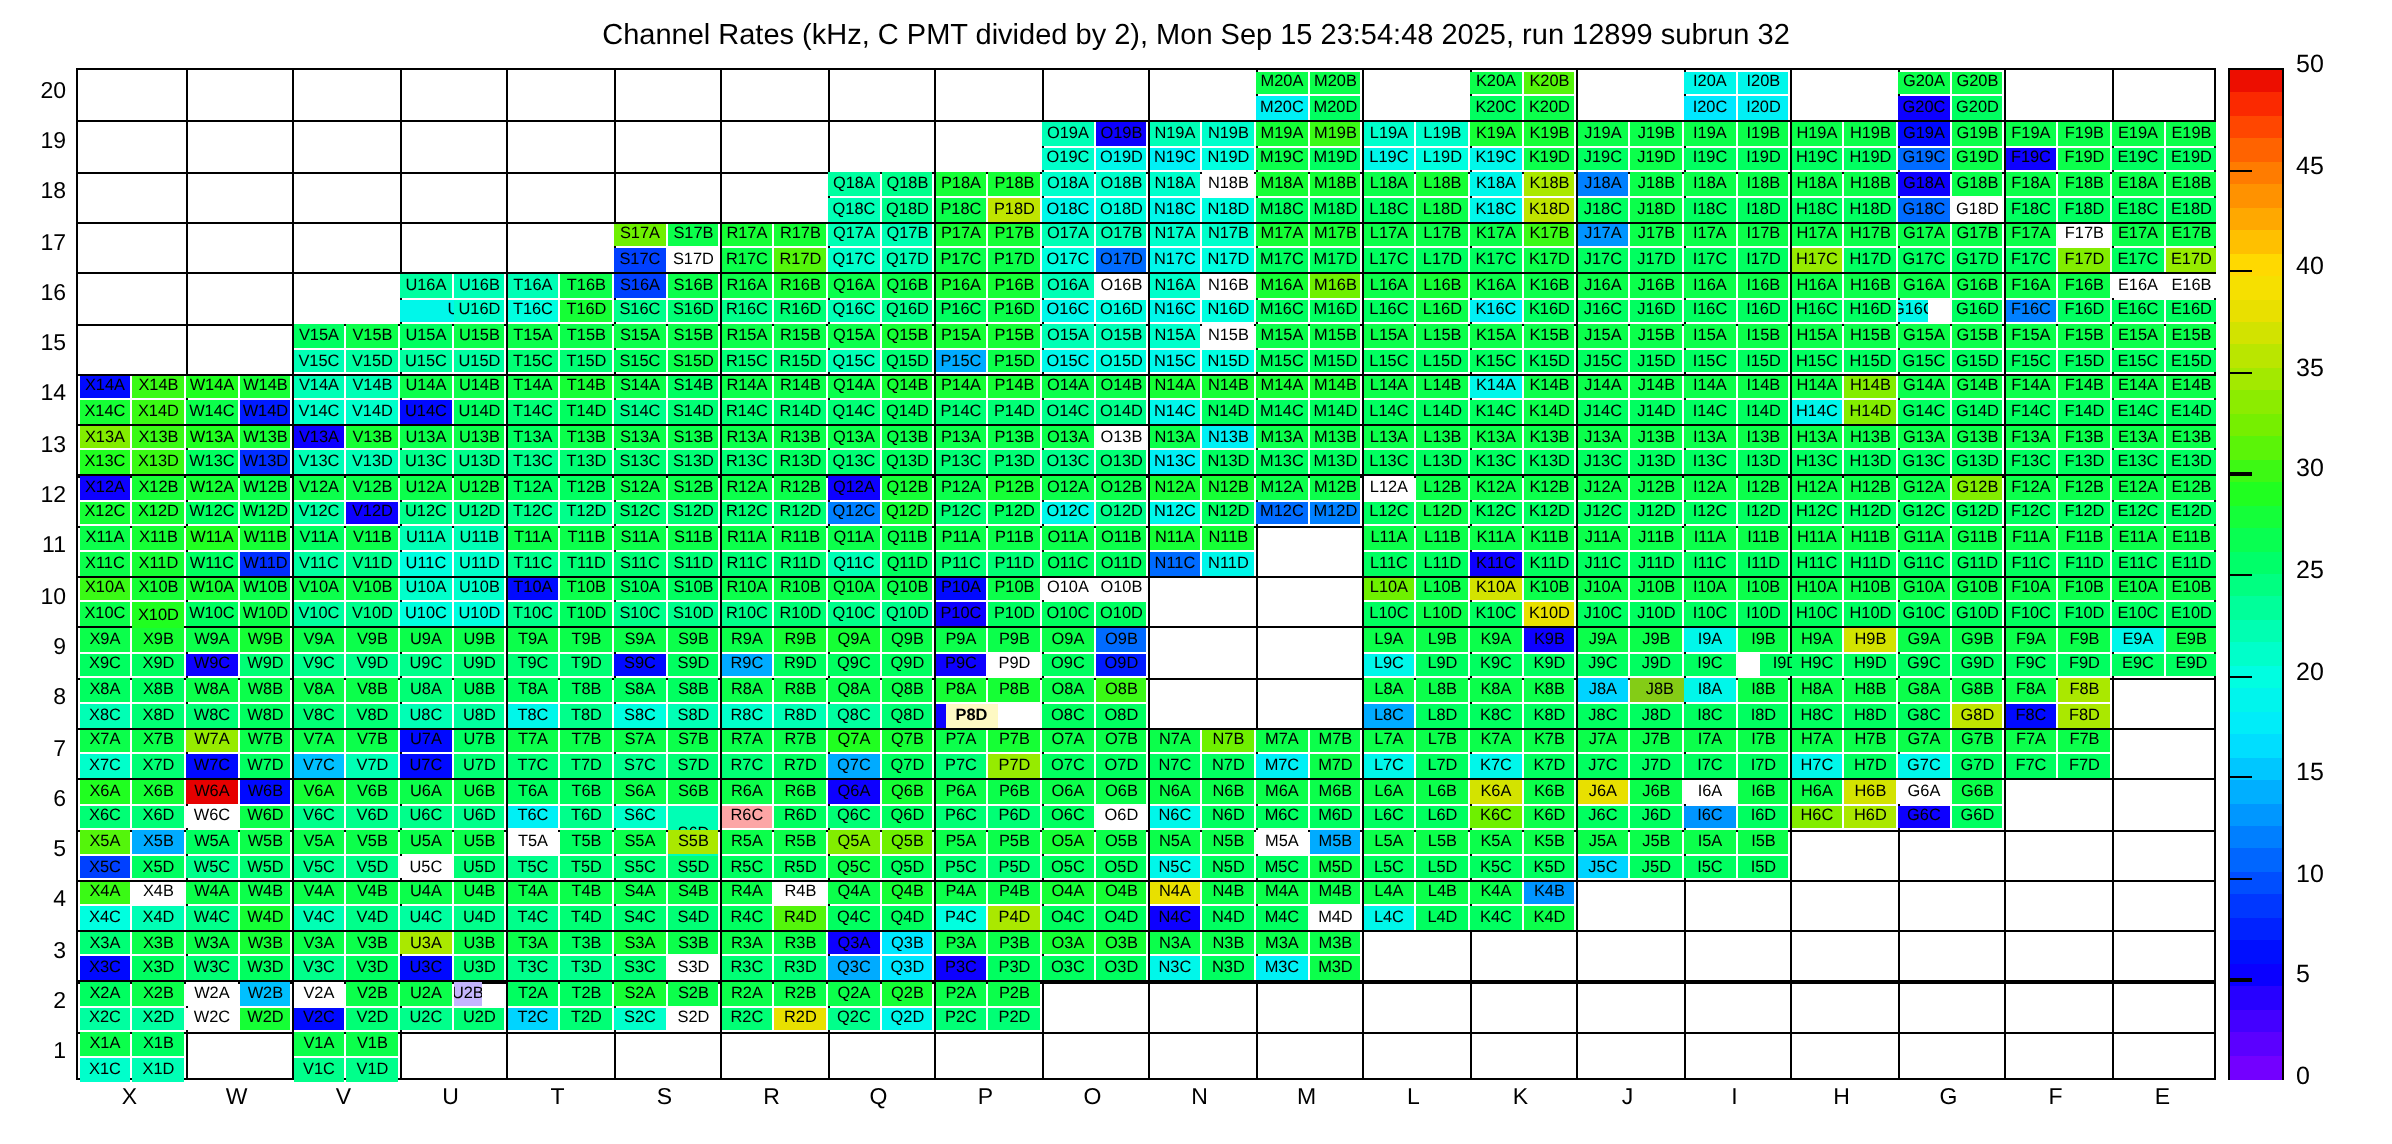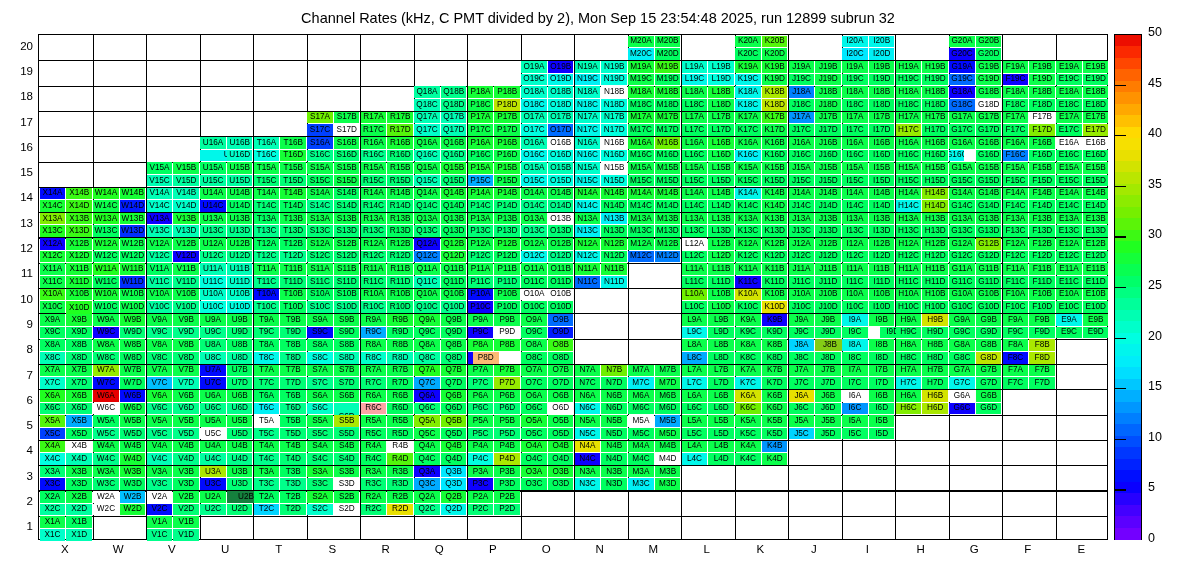--- a/index.html
+++ b/index.html
@@ -322,21 +322,21 @@
       <div class="sub" title="U5D = 25 kHz" style="left: 187.95px; top: 392.85px; width: 25.55px; height: 11.65px; background: rgb(0, 255, 117);">U5D</div>
       <div class="sub" title="U4A = 27 kHz" style="left: 161.2px; top: 405.5px; width: 25.55px; height: 11.65px; background: rgb(11, 255, 75);">U4A</div>
       <div class="sub" title="U4B = 27 kHz" style="left: 187.95px; top: 405.5px; width: 25.55px; height: 11.65px; background: rgb(11, 255, 75);">U4B</div>
       <div class="sub" title="U4C = 23 kHz" style="left: 161.2px; top: 418.15px; width: 25.55px; height: 11.65px; background: rgb(0, 255, 160);">U4C</div>
       <div class="sub" title="U4D = 24 kHz" style="left: 187.95px; top: 418.15px; width: 25.55px; height: 11.65px; background: rgb(0, 255, 139);">U4D</div>
       <div class="sub" title="U3A = 35 kHz" style="left: 161.2px; top: 430.8px; width: 25.55px; height: 11.65px; background: rgb(170, 232, 0);">U3A</div>
       <div class="sub" title="U3B = 27 kHz" style="left: 187.95px; top: 430.8px; width: 25.55px; height: 11.65px; background: rgb(11, 255, 75);">U3B</div>
       <div class="sub" title="U3C = 6 kHz" style="left: 161.2px; top: 443.45px; width: 25.55px; height: 11.65px; background: rgb(0, 9, 255);">U3C</div>
       <div class="sub" title="U3D = 25 kHz" style="left: 187.95px; top: 443.45px; width: 25.55px; height: 11.65px; background: rgb(0, 255, 117);">U3D</div>
       <div class="sub" title="U2A = 27 kHz" style="left: 161.2px; top: 456.1px; width: 25.55px; height: 11.65px; background: rgb(11, 255, 75);">U2A</div>
-      <div class="sub" title="U2B = 42 kHz" style="left: 187.95px; top: 456.1px; width: 38px; height: 11.65px; background: #15803d;">U2B</div>
+      <div class="sub" title="U2B = 42 kHz" style="left: 187.95px; top: 456.1px; width: 14px; height: 11.65px; background: #c4b5fd;">U2B</div>
       <div class="sub" title="U2C = 24 kHz" style="left: 161.2px; top: 468.75px; width: 25.55px; height: 11.65px; background: rgb(0, 255, 139);">U2C</div>
       <div class="sub" title="U2D = 25 kHz" style="left: 187.95px; top: 468.75px; width: 25.55px; height: 11.65px; background: rgb(0, 255, 117);">U2D</div>
       <div class="sub" title="T16A = 22 kHz" style="left: 214.7px; top: 101.9px; width: 25.55px; height: 11.65px; background: rgb(0, 255, 181);">T16A</div>
       <div class="sub" title="T16B = 27 kHz" style="left: 241.45px; top: 101.9px; width: 25.55px; height: 11.65px; background: rgb(11, 255, 75);">T16B</div>
       <div class="sub" title="T16C = 20 kHz" style="left: 214.7px; top: 114.55px; width: 25.55px; height: 11.65px; background: rgb(0, 255, 224);">T16C</div>
       <div class="sub" title="T16D = 28 kHz" style="left: 241.45px; top: 114.55px; width: 25.55px; height: 11.65px; background: rgb(21, 255, 53);">T16D</div>
       <div class="sub" title="T15A = 27 kHz" style="left: 214.7px; top: 127.2px; width: 25.55px; height: 11.65px; background: rgb(11, 255, 75);">T15A</div>
       <div class="sub" title="T15B = 27 kHz" style="left: 241.45px; top: 127.2px; width: 25.55px; height: 11.65px; background: rgb(11, 255, 75);">T15B</div>
       <div class="sub" title="T15C = 25 kHz" style="left: 214.7px; top: 139.85px; width: 25.55px; height: 11.65px; background: rgb(0, 255, 117);">T15C</div>
       <div class="sub" title="T15D = 25 kHz" style="left: 241.45px; top: 139.85px; width: 25.55px; height: 11.65px; background: rgb(0, 255, 117);">T15D</div>
@@ -624,21 +624,21 @@
       <div class="sub" title="P10B = 27 kHz" style="left: 455.45px; top: 253.7px; width: 25.55px; height: 11.65px; background: rgb(11, 255, 75);">P10B</div>
       <div class="sub" title="P10C = 5 kHz" style="left: 428.7px; top: 266.35px; width: 25.55px; height: 11.65px; background: rgb(13, 0, 255);">P10C</div>
       <div class="sub" title="P10D = 26 kHz" style="left: 455.45px; top: 266.35px; width: 25.55px; height: 11.65px; background: rgb(0, 255, 96);">P10D</div>
       <div class="sub" title="P9A = 27 kHz" style="left: 428.7px; top: 279px; width: 25.55px; height: 11.65px; background: rgb(11, 255, 75);">P9A</div>
       <div class="sub" title="P9B = 27 kHz" style="left: 455.45px; top: 279px; width: 25.55px; height: 11.65px; background: rgb(11, 255, 75);">P9B</div>
       <div class="sub" title="P9C = 5 kHz" style="left: 428.7px; top: 291.65px; width: 25.55px; height: 11.65px; background: rgb(13, 0, 255);">P9C</div>
       <div class="sub" title="P9D = 0 kHz" style="left: 455.45px; top: 291.65px; width: 25.55px; height: 11.65px; background: rgb(255, 255, 255);">P9D</div>
       <div class="sub" title="P8A = 28 kHz" style="left: 428.7px; top: 304.3px; width: 25.55px; height: 11.65px; background: rgb(21, 255, 53);">P8A</div>
       <div class="sub" title="P8B = 28 kHz" style="left: 455.45px; top: 304.3px; width: 25.55px; height: 11.65px; background: rgb(21, 255, 53);">P8B</div>
       <div class="sub" title="P8C = 5 kHz" style="left: 428.7px; top: 316.95px; width: 25.55px; height: 11.65px; background: rgb(13, 0, 255);">P8C</div>
-      <div class="sub" title="P8D = 26 kHz" style="left: 434px; top: 316.95px; width: 25.55px; height: 11.65px; background: #fdba74;">P8D</div>
+      <div class="sub" title="P8D = 26 kHz" style="left: 434px; top: 316.95px; width: 25.55px; height: 11.65px; background: #fef9c3; font-weight: bold;">P8D</div>
       <div class="sub" title="P7A = 27 kHz" style="left: 428.7px; top: 329.6px; width: 25.55px; height: 11.65px; background: rgb(11, 255, 75);">P7A</div>
       <div class="sub" title="P7B = 28 kHz" style="left: 455.45px; top: 329.6px; width: 25.55px; height: 11.65px; background: rgb(21, 255, 53);">P7B</div>
       <div class="sub" title="P7C = 25 kHz" style="left: 428.7px; top: 342.25px; width: 25.55px; height: 11.65px; background: rgb(0, 255, 117);">P7C</div>
       <div class="sub" title="P7D = 34 kHz" style="left: 455.45px; top: 342.25px; width: 25.55px; height: 11.65px; background: rgb(150, 235, 0);">P7D</div>
       <div class="sub" title="P6A = 27 kHz" style="left: 428.7px; top: 354.9px; width: 25.55px; height: 11.65px; background: rgb(11, 255, 75);">P6A</div>
       <div class="sub" title="P6B = 27 kHz" style="left: 455.45px; top: 354.9px; width: 25.55px; height: 11.65px; background: rgb(11, 255, 75);">P6B</div>
       <div class="sub" title="P6C = 25 kHz" style="left: 428.7px; top: 367.55px; width: 25.55px; height: 11.65px; background: rgb(0, 255, 117);">P6C</div>
       <div class="sub" title="P6D = 25 kHz" style="left: 455.45px; top: 367.55px; width: 25.55px; height: 11.65px; background: rgb(0, 255, 117);">P6D</div>
       <div class="sub" title="P5A = 27 kHz" style="left: 428.7px; top: 380.2px; width: 25.55px; height: 11.65px; background: rgb(11, 255, 75);">P5A</div>
       <div class="sub" title="P5B = 27 kHz" style="left: 455.45px; top: 380.2px; width: 25.55px; height: 11.65px; background: rgb(11, 255, 75);">P5B</div>

